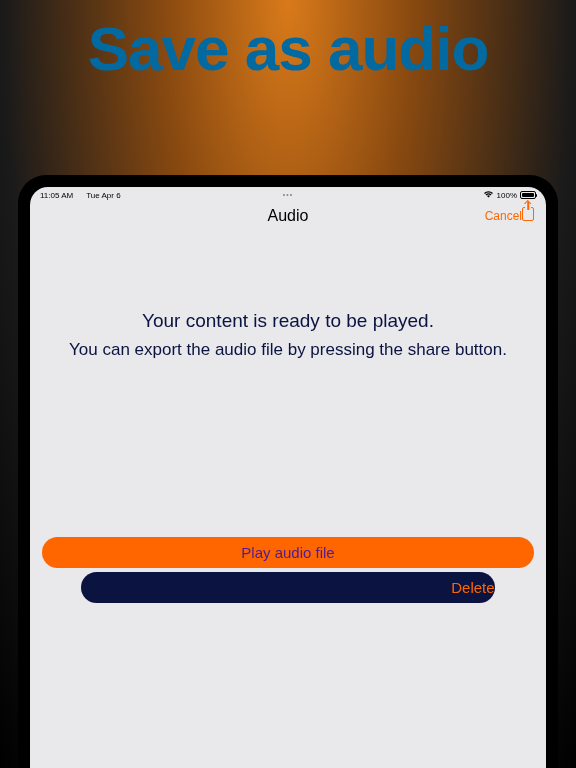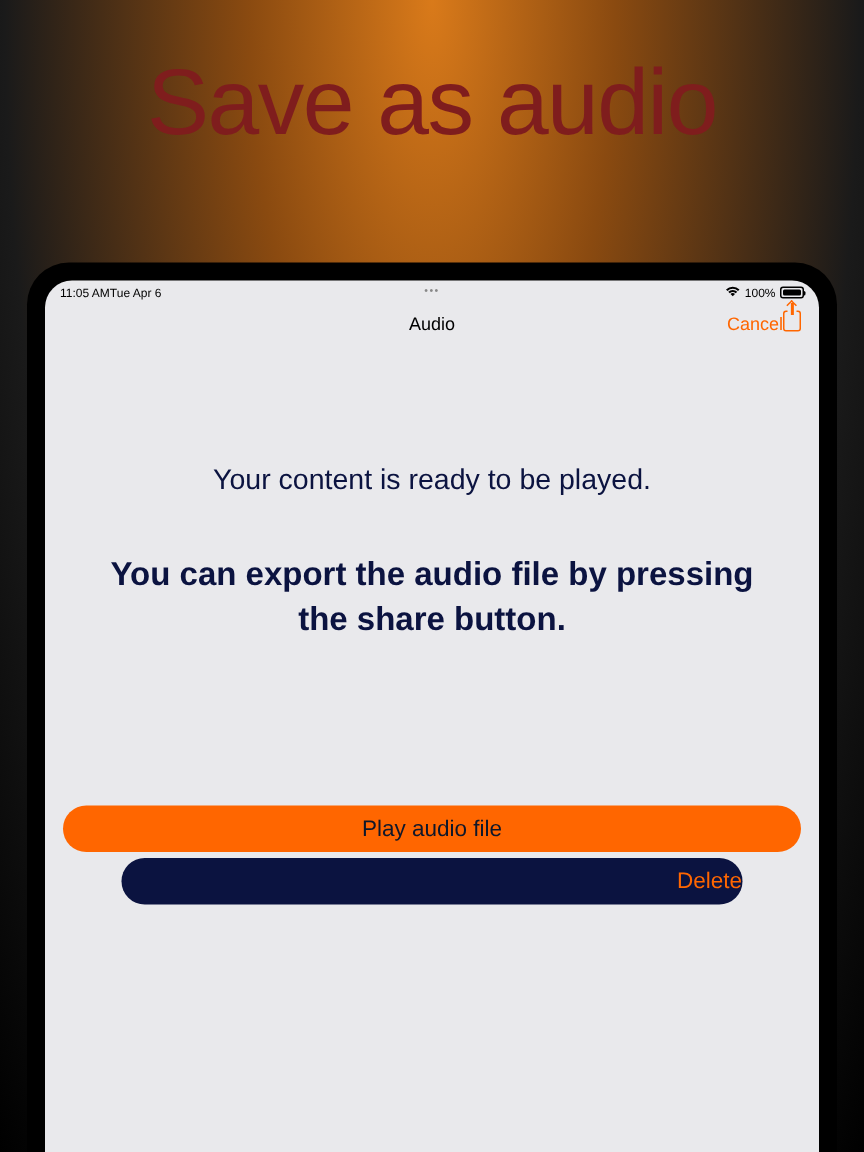--- a/index.html
+++ b/index.html
@@ -5,28 +5,27 @@
     * { margin: 0; padding: 0; box-sizing: border-box; }
     body {
       width: 576px;
       height: 768px;
       background: radial-gradient(ellipse at center top, #d97a1a 0%, #8a4a10 30%, #1a1a1a 70%, #000 100%);
       font-family: -apple-system, BlinkMacSystemFont, "Segoe UI", Helvetica, Arial, sans-serif;
       overflow: hidden;
       position: relative;
     }
     .promo-title {
-      color: #7f1d1d;
+      color: #0369a1;
       font-size: 62px;
-      font-weight: 400;
+      font-weight: 700;
       text-align: center;
       line-height: 1.05;
       padding-top: 16px;
       letter-spacing: -1px;
-      margin-top: 20px;
     }
     .device-frame {
       position: absolute;
       top: 175px;
       left: 18px;
       right: 18px;
       bottom: 0;
       background: #000;
       border-radius: 28px 28px 0 0;
       padding: 12px 12px 0 12px;
@@ -41,21 +40,21 @@
     }
     .status-bar {
       display: flex;
       justify-content: space-between;
       align-items: center;
       font-size: 8px;
       color: #000;
       padding: 3px 10px 1px 10px;
       font-weight: 500;
     }
-    .status-left { display: flex; gap: 0; align-items: center; }
+    .status-left { display: flex; gap: 13px; align-items: center; }
     .status-right { display: flex; gap: 3px; align-items: center; }
     .status-dots {
       position: absolute;
       left: 50%;
       transform: translateX(-50%);
       top: 4px;
       font-size: 7px;
       color: #888;
       letter-spacing: 1px;
     }
@@ -66,21 +65,21 @@
       padding: 6px 12px;
       font-size: 12px;
     }
     .nav-cancel { color: #ff6600; cursor: pointer; }
     .nav-title {
       position: absolute;
       left: 50%;
       transform: translateX(-50%);
       color: #000;
       font-weight: 500;
-      font-size: 12px;
+      font-size: 16px;
     }
     .nav-share { color: #ff6600; cursor: pointer; }
     .share-icon-box {
       width: 12px;
       height: 14px;
       border: 1.5px solid #ff6600;
       border-radius: 2px;
       position: relative;
       display: inline-block;
     }
@@ -114,43 +113,43 @@
       background: #e9e9ec;
     }
     .content-area {
       text-align: center;
       padding: 80px 30px 0 30px;
       color: #0b1340;
     }
     .content-line1 {
       font-size: 19px;
       font-weight: 500;
-      margin-bottom: 36px;
+      margin-bottom: 7px;
     }
     .content-line2 {
-      font-size: 22px;
-      font-weight: 700;
+      font-size: 17px;
+      font-weight: 400;
       line-height: 1.35;
     }
     .button-area {
       position: absolute;
       left: 12px;
       right: 12px;
       top: 350px;
     }
     .btn {
       width: 100%;
       border: none;
       border-radius: 16px;
       font-size: 15px;
       padding: 7px 0;
       cursor: pointer;
       margin-bottom: 4px;
     }
-    .btn-play { background: #ff6600; color: #0f172a; width: 100%; }
+    .btn-play { background: #ff6600; color: #4c1d95; width: 100%; }
     .btn-delete { background: #0b1340; color: #ff6600; width: 84%; margin-left: 8%; text-align: right; }
     .battery-icon {
       display: inline-block;
       width: 16px;
       height: 8px;
       border: 0.5px solid #000;
       border-radius: 2px;
       position: relative;
     }
     .battery-icon::after {

